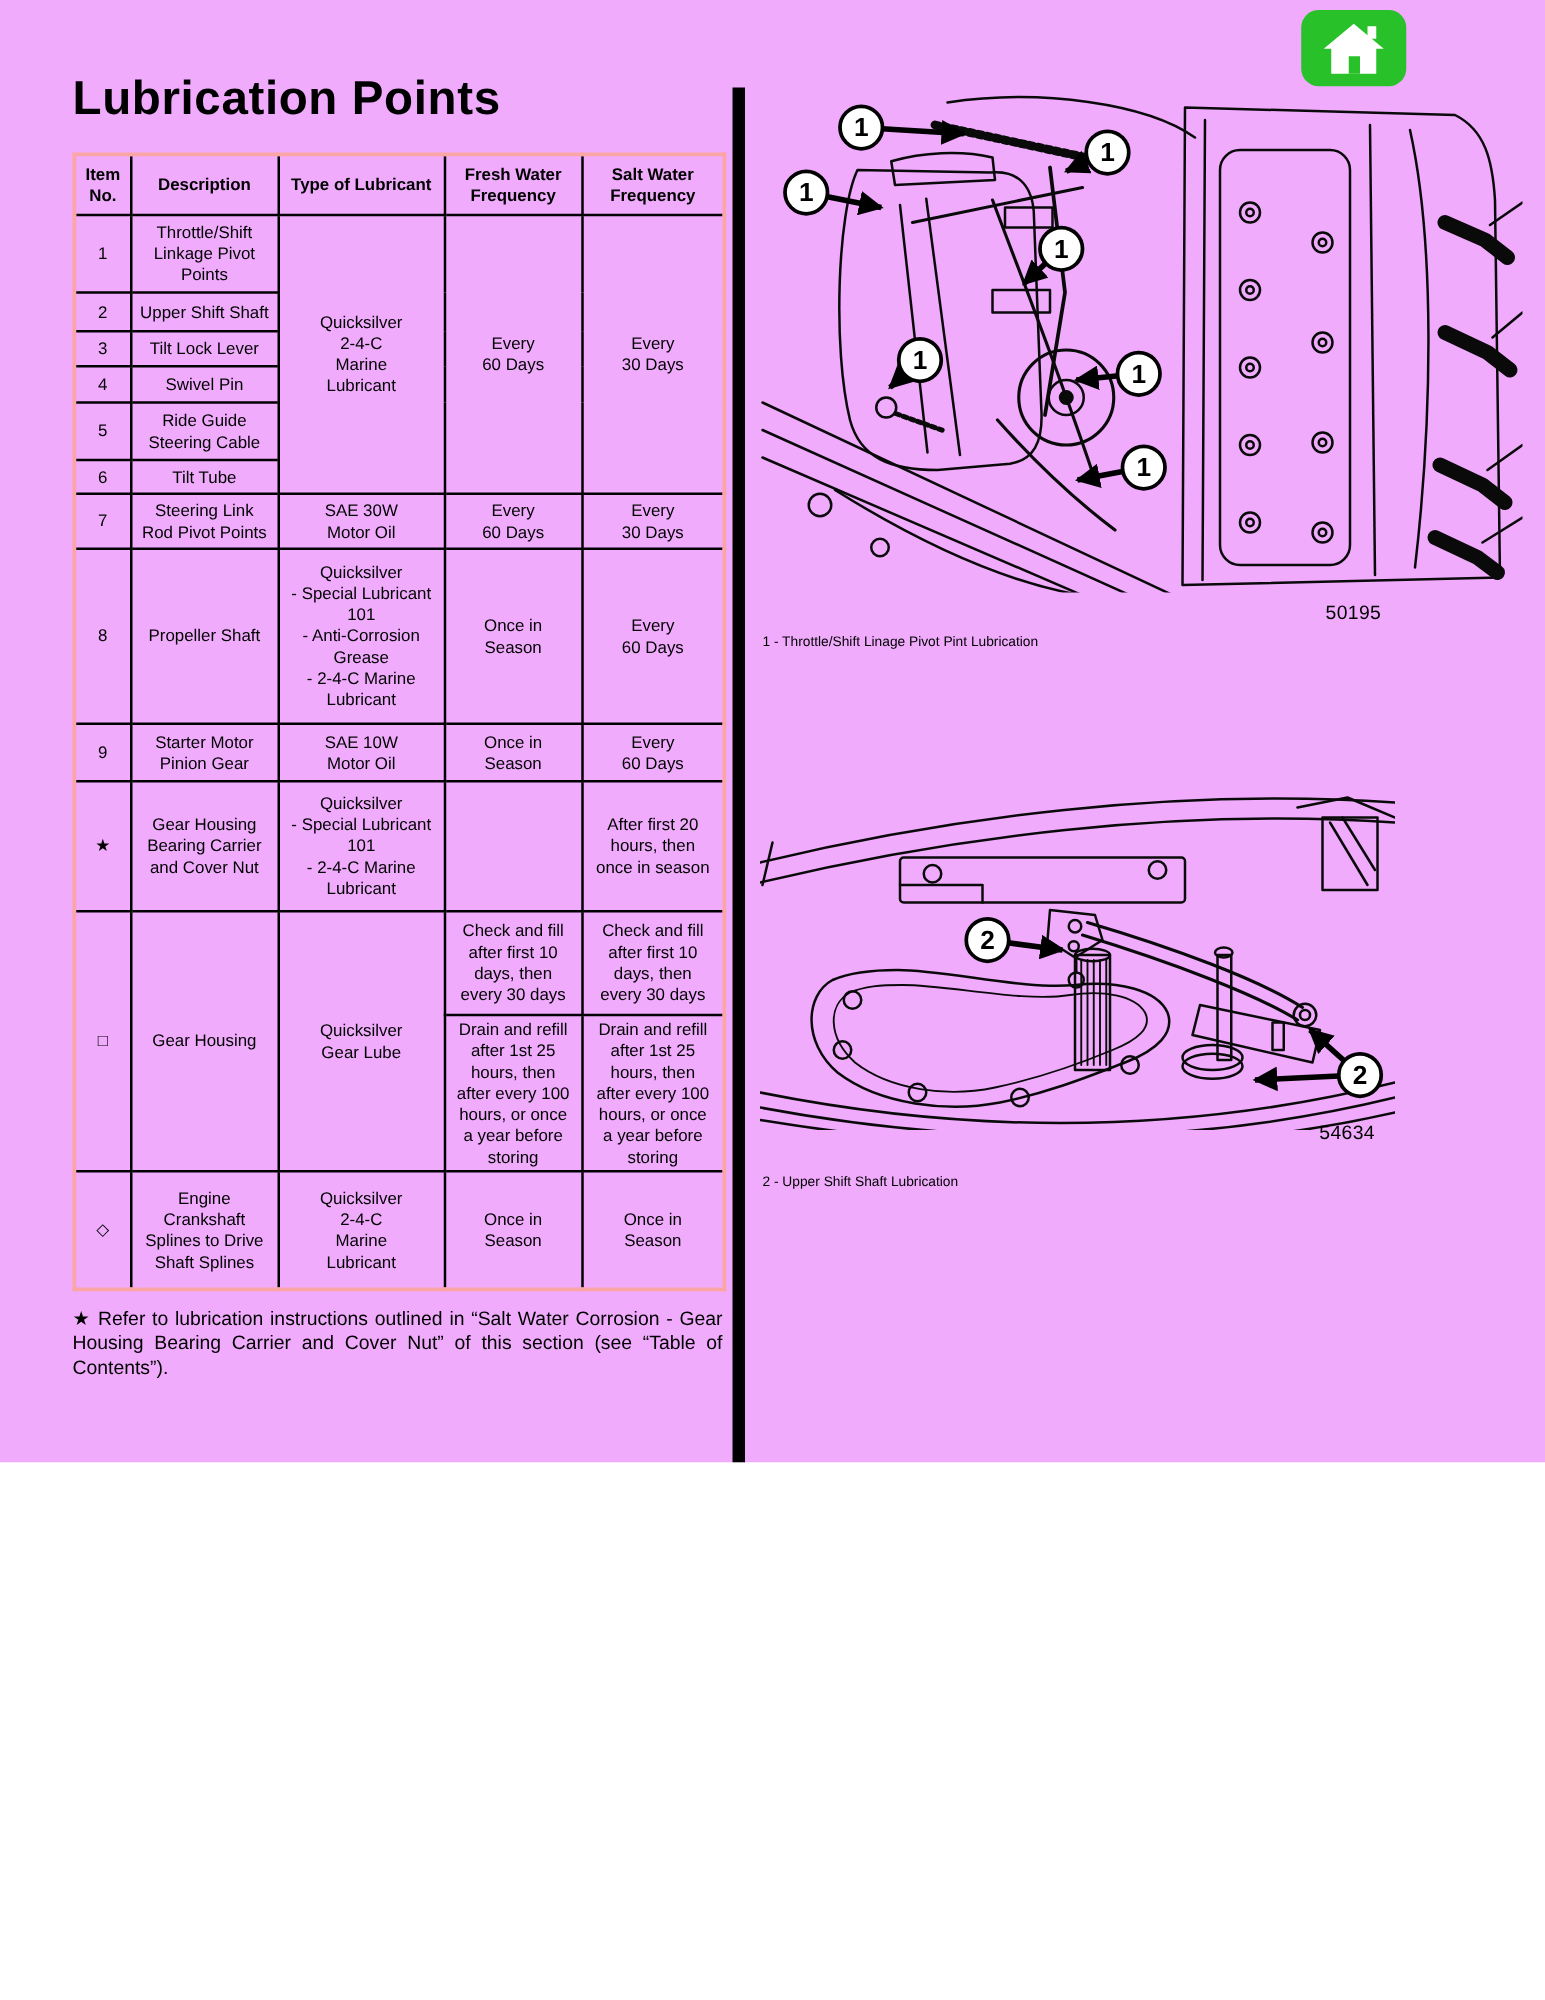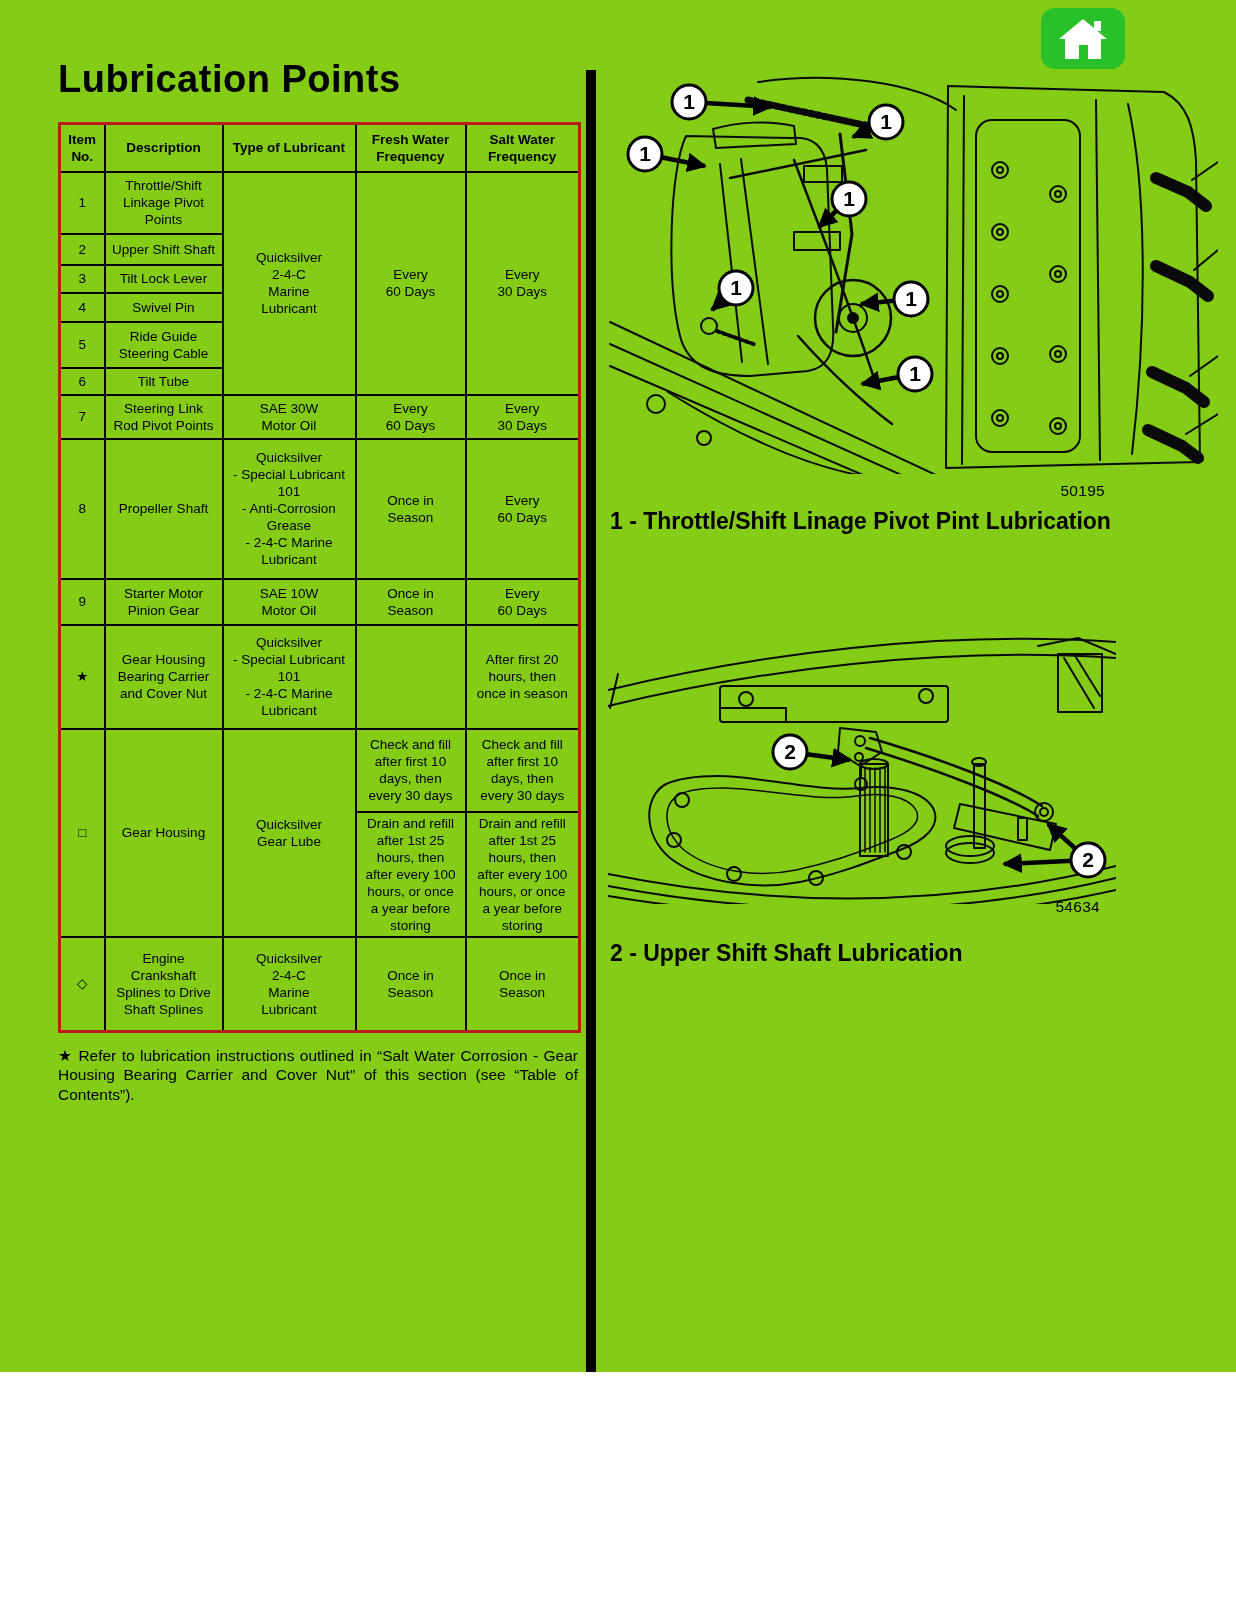--- a/index.html
+++ b/index.html
@@ -1,33 +1,33 @@
 <!DOCTYPE html>
 <html><head>
 <meta charset="utf-8">
 <style>
   * { box-sizing: border-box; margin: 0; padding: 0; }
   html,body { background:#ffffff; }
   body { font-family:"Liberation Sans", sans-serif; color:#000; }
-  .page { position:relative; width:1236px; height:1372px; background:#84cc16; overflow:hidden; }
+  .page { position:relative; width:1236px; height:1170px; background:#f0abfc; overflow:hidden; }
 
   
   .title { position:absolute; left:58px; top:58px; font-size:38px; font-weight:800; letter-spacing:.5px; color:#000; }
 
   
   .home-btn { position:absolute; left:1041px; top:8px; width:84px; height:61px; background:#29c129; border-radius:14px;
               display:flex; align-items:center; justify-content:center; cursor:pointer; }
 
   
   .divider { position:absolute; left:586px; top:70px; width:10px; height:1442px; background:#000; }
 
   
   .left-col { position:absolute; left:58px; top:122px; width:520px; }
 
-  table.lube { border-collapse:collapse; table-layout:fixed; width:520px; border:3px solid #b91c1c;padding-left:28px; }
+  table.lube { border-collapse:collapse; table-layout:fixed; width:520px; border:3px solid #fca5a5;padding-left:28px; }
   table.lube th, table.lube td {
     border:2px solid #000; padding:2px 4px; text-align:center; vertical-align:middle;
     font-size:13.5px; line-height:1.26; white-space:pre-line; color:#000;
   }
   table.lube th { font-weight:bold; }
   td.desc { text-align:left; padding-left:8px; }
   tr.h-head  { height:48px; }
   tr.h-r1  { height:62px; }  tr.h-r2  { height:31px; }  tr.h-r3 { height:28px; }
   tr.h-r4  { height:29px; }  tr.h-r5  { height:46px; }  tr.h-r6 { height:27px; }
   tr.h-r7  { height:44px; }  tr.h-r8  { height:140px; } tr.h-r9 { height:46px; }
@@ -37,21 +37,21 @@
   .footnote { width:520px; font-size:15.5px; line-height:1.25; text-align:justify; margin-top:13px; color:#000; }
   .footnote.first { }
 
   
   .fig-wrap { position:absolute; }
   .fig1 { left:608px; top:74px; width:610px; height:468px; }
   .fig2 { left:608px; top:612px; width:610px; height:364px; }
   .fig-number { position:absolute; font-size:15.5px; color:#000; letter-spacing:.3px; }
   .fig1 .fig-number { top:408px; right:113px; }
   .fig2 .fig-number { top:286px; right:118px; }
-  .fig-caption { position:absolute; left:2px; font-size:23px; color:#000;font-weight:bold; }
+  .fig-caption { position:absolute; left:2px; font-size:11px; color:#000; }
   .fig1 .fig-caption { top:434px; }
   .fig2 .fig-caption { top:328px; }
 
   svg .art { stroke:#0a0a0a; fill:none; stroke-width:2; stroke-linecap:round; stroke-linejoin:round; }
   svg .thick { stroke-width:3; }
   svg .arrow { stroke:#000; stroke-width:4.5; }
   svg .co { fill:#fff; stroke:#000; stroke-width:3; }
   svg .co-num { font-family:"Liberation Sans", sans-serif; font-size:21px; font-weight:bold; fill:#000; text-anchor:middle; }
 
   

